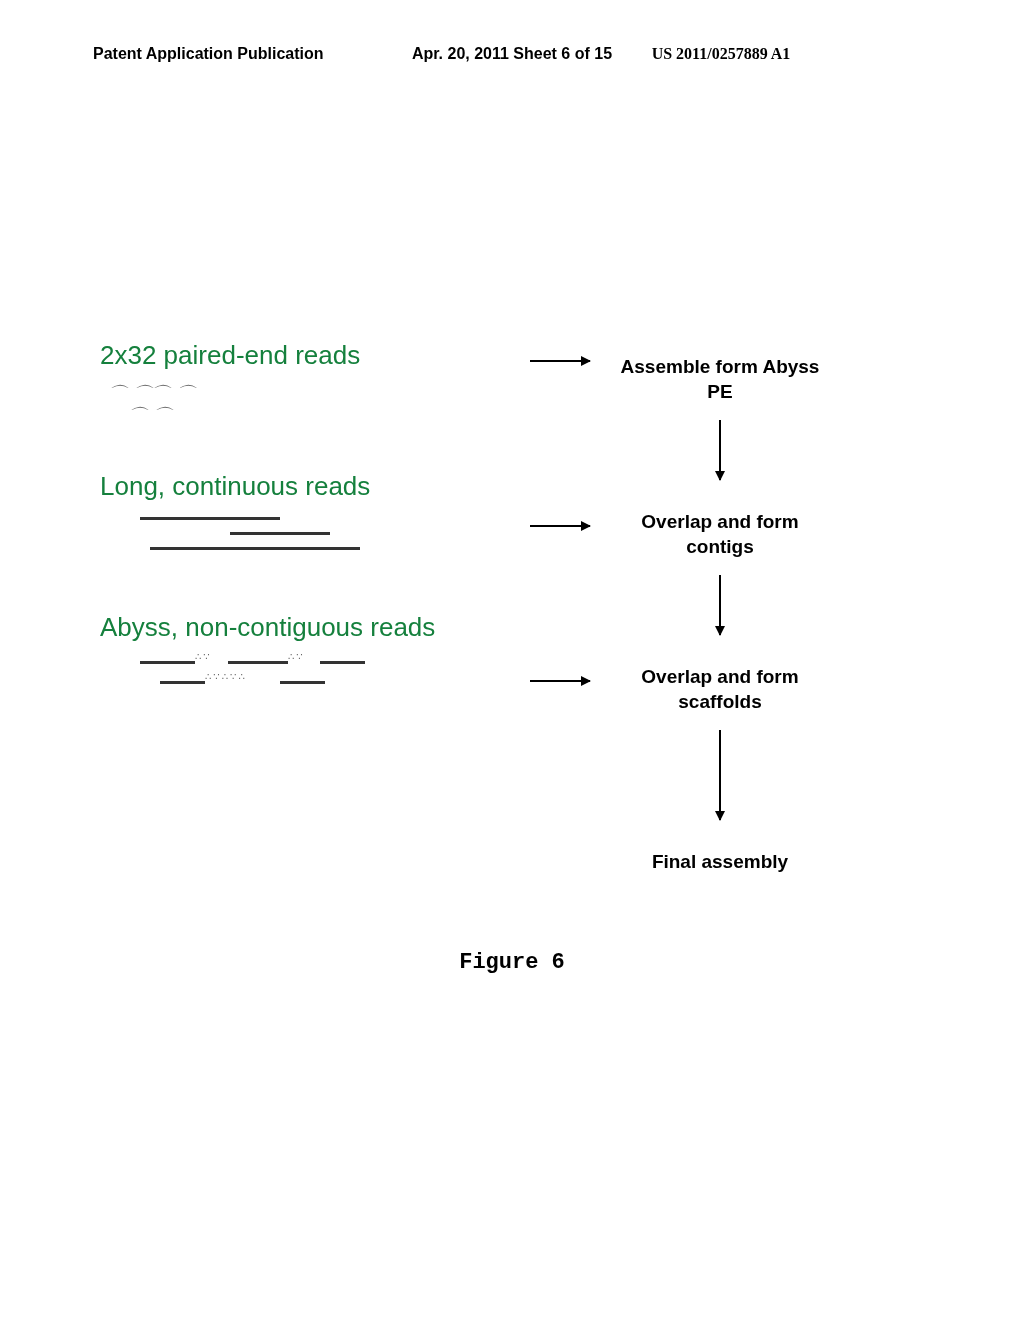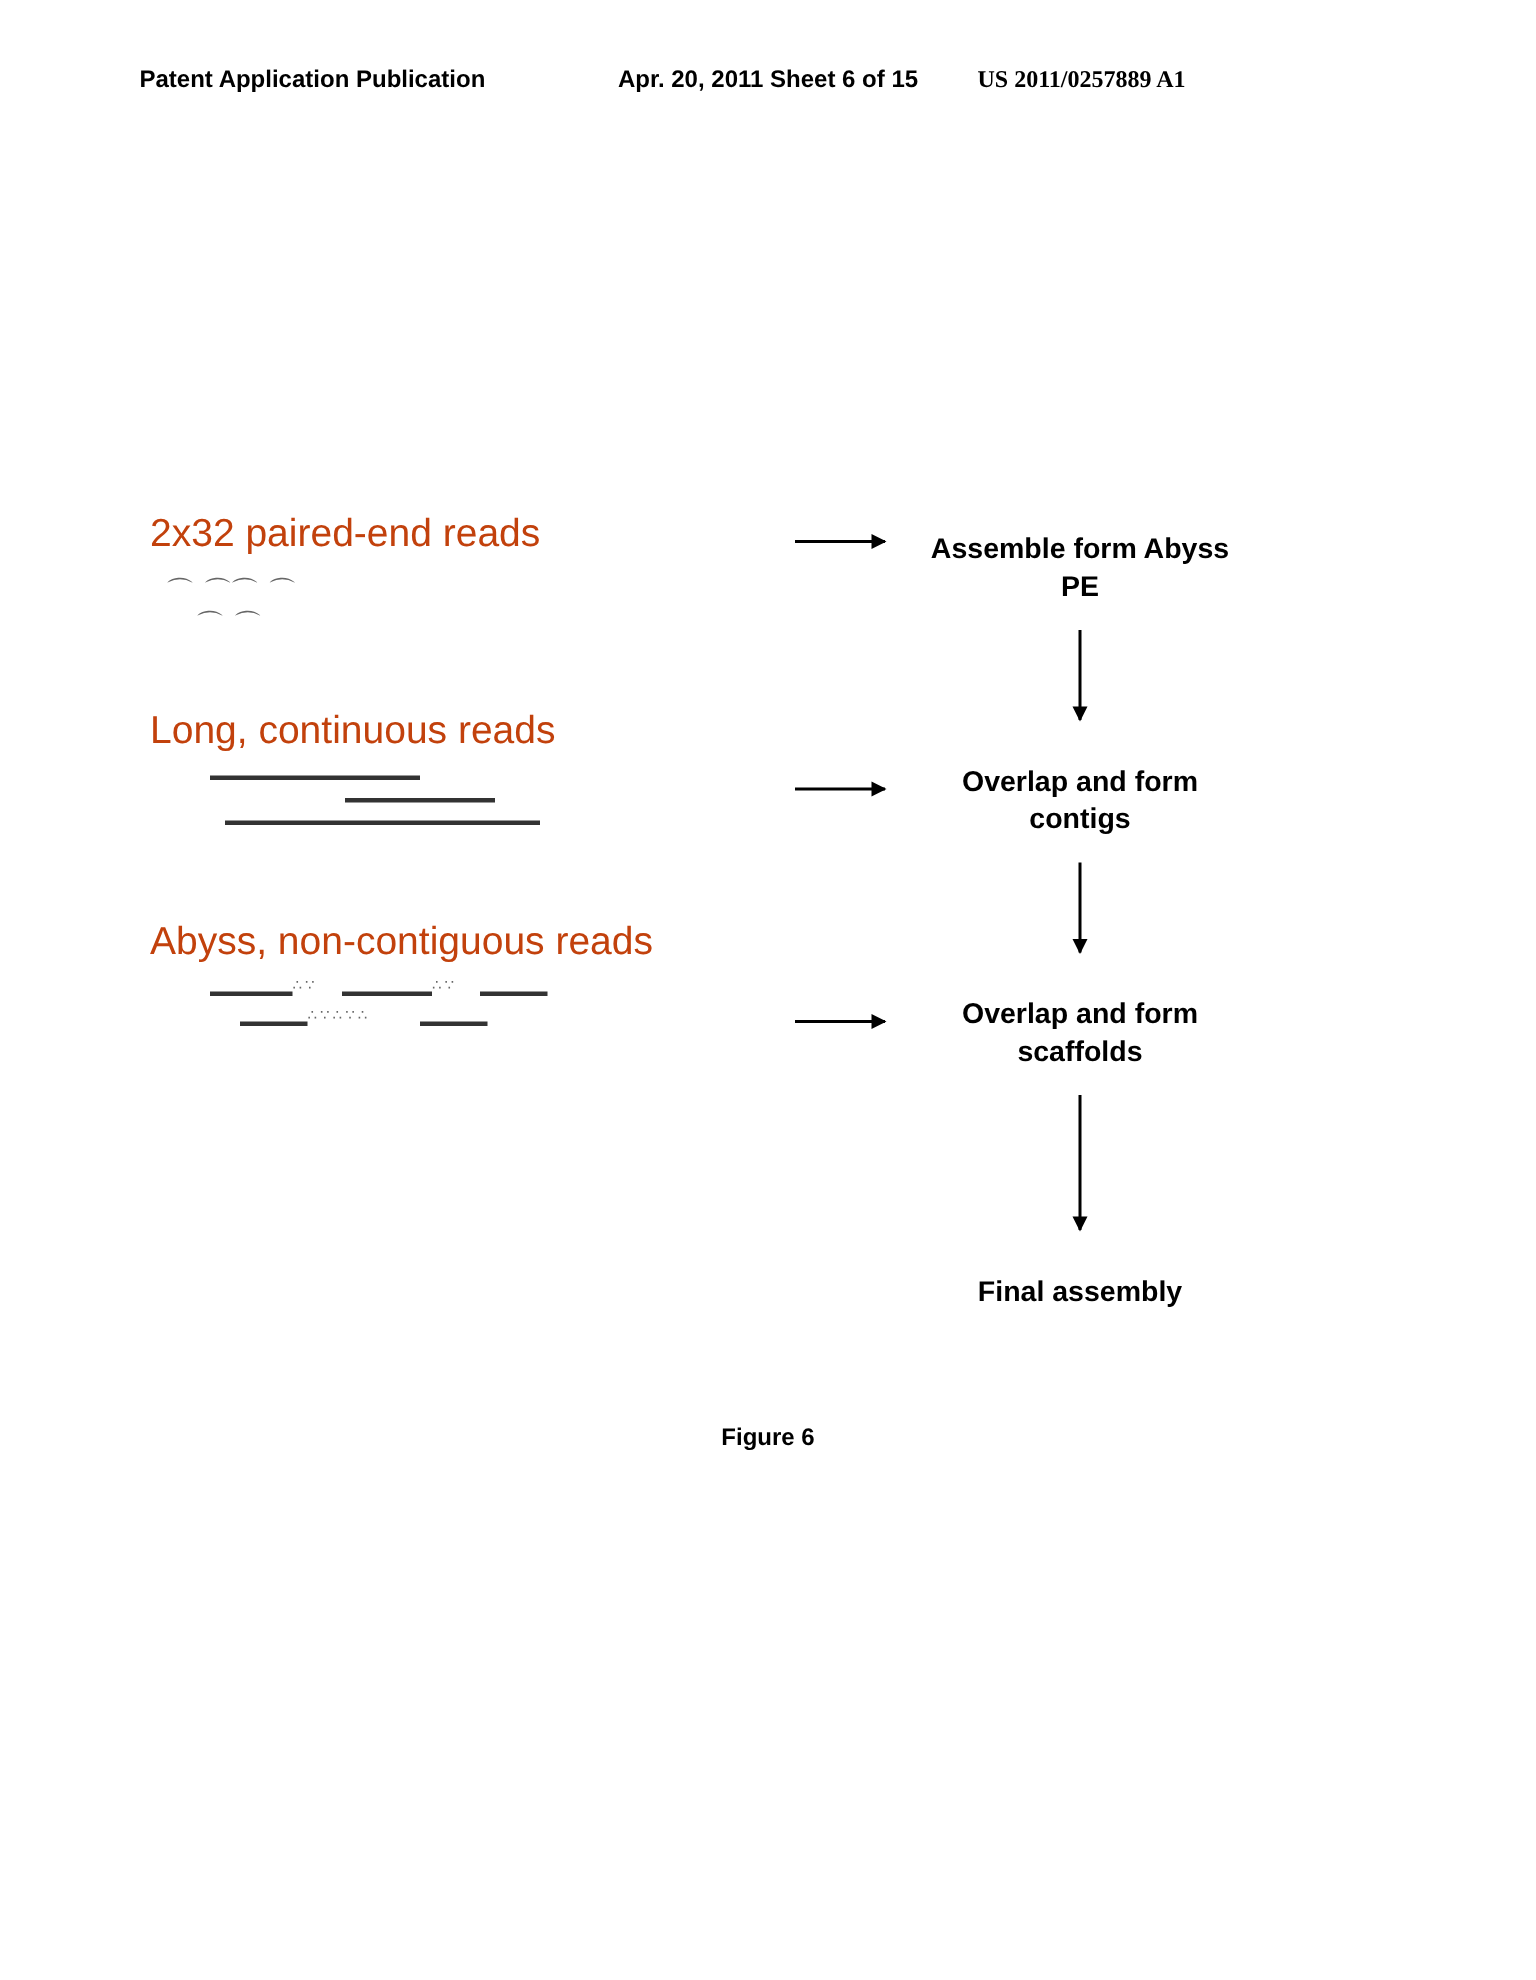--- a/index.html
+++ b/index.html
@@ -50,21 +50,21 @@
       margin-bottom: 40px;
       position: relative;
     }
     .left-col {
       width: 420px;
     }
     .input-title {
       font-size: 26px;
       font-weight: normal;
       margin-bottom: 10px;
-      color: #c2410c;
+      color: #15803d;
     }
     .squiggle-container {
       position: relative;
       height: 50px;
     }
     .squiggle {
       display: inline-block;
       font-size: 20px;
       color: #666;
       letter-spacing: -2px;
@@ -143,23 +143,24 @@
       text-align: center;
     }
     .step-label {
       font-size: 19px;
       font-weight: bold;
       text-align: center;
       line-height: 1.3;
     }
     .figure-caption {
       text-align: center;
-      font-size: 16px;
+      font-size: 22px;
       font-weight: bold;
       margin-top: 40px;
+      font-family: Liberation Mono, monospace;
     }
     .ah1 { top: 360px; left: 530px; }
     .ah2 { top: 525px; left: 530px; }
     .ah3 { top: 680px; left: 530px; }
     
     .step1 { top: 355px; }
     .step2 { top: 510px; }
     .step3 { top: 665px; }
     .step4 { top: 850px; }
     

